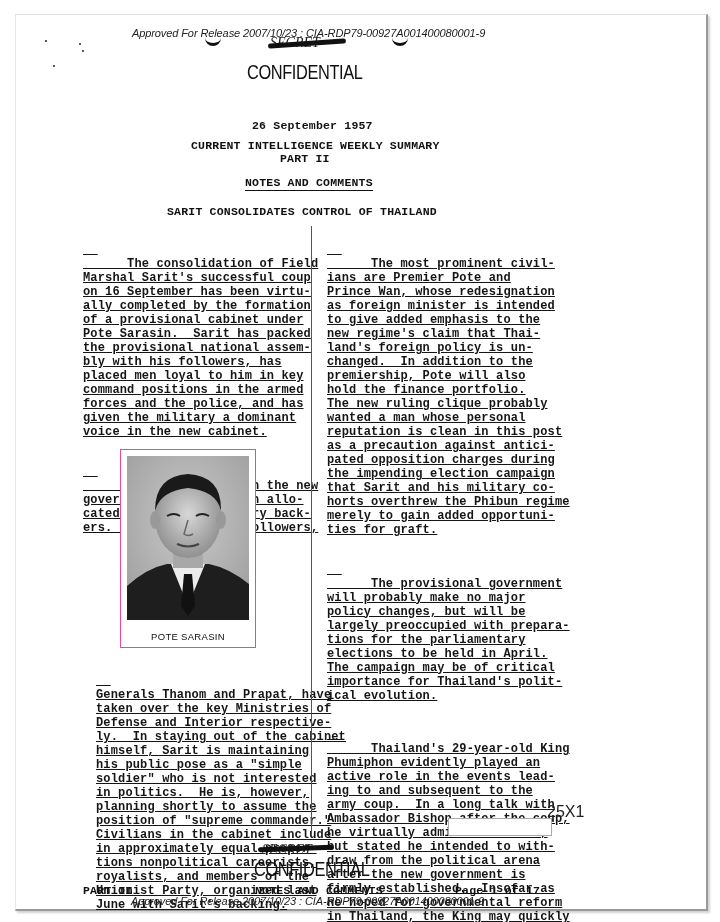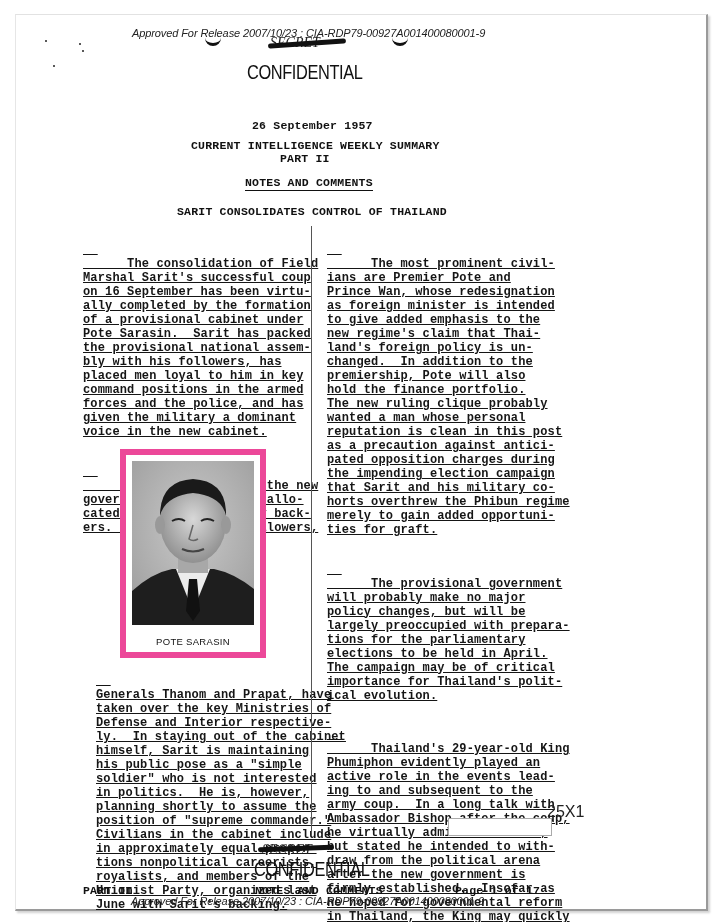--- a/index.html
+++ b/index.html
@@ -35,21 +35,21 @@
   }
   .underline { border-bottom: 1px solid #111; padding-bottom: 1px; }
   .col {
     font-size: 12px; font-weight: bold; line-height: 14px; letter-spacing: 0.15px;
     white-space: pre; color: #151515; text-decoration: underline;
   }
   .para { margin: 0 0 11.5px 0; }
   .divider { position: absolute; width: 1px; background: #555; }
   .photo-frame {
     position: absolute; left: 120px; top: 449px; width: 134px; height: 197px;
-    border: 6px solid #ec4899; background: #fff;
+    border: 1px solid #ec4899; background: #fff;
   }
   .photo {
     position: absolute; left: 6px; top: 6px; width: 122px; height: 164px;
     background: #bdbdbd; overflow: hidden;
   }
   .caption {
     position: absolute; left: 0; right: 0; bottom: 5px; text-align: center;
     font-family: "Liberation Sans", "DejaVu Sans", sans-serif; font-size: 9.5px; color: #111;
     letter-spacing: 0.3px;
   }
@@ -80,21 +80,21 @@
 
 <div class="abs secret-strike" style="left:270px;top:35px;">SECRET</div>
 <div class="strike-bar" style="left:268px;top:41px;width:78px;transform:rotate(-4deg);"></div>
 
 <div class="abs stamp" style="left:247px;top:60px;">CONFIDENTIAL</div>
 
 <div class="abs head" style="left:191px;top:96px;margin-top:43px;">CURRENT INTELLIGENCE WEEKLY SUMMARY</div>
 <div class="abs head" style="left:252px;top:119px;text-align:right;">26 September 1957</div>
 <div class="abs head" style="left:280px;top:152px;">PART II</div>
 <div class="abs head" style="left:245px;top:176px;"><span class="underline">NOTES AND COMMENTS</span></div>
-<div class="abs head" style="left:177px;top:205px;">SARIT CONSOLIDATES CONTROL OF THAILAND</div>
+<div class="abs head" style="left:167px;top:205px;">SARIT CONSOLIDATES CONTROL OF THAILAND</div>
 
 <div class="abs col" style="left:83px;top:229px;">
   <div class="para">      The consolidation of Field
 Marshal Sarit's successful coup
 on 16 September has been virtu-
 ally completed by the formation
 of a provisional cabinet under
 Pote Sarasin.  Sarit has packed
 the provisional national assem-
 bly with his followers, has

